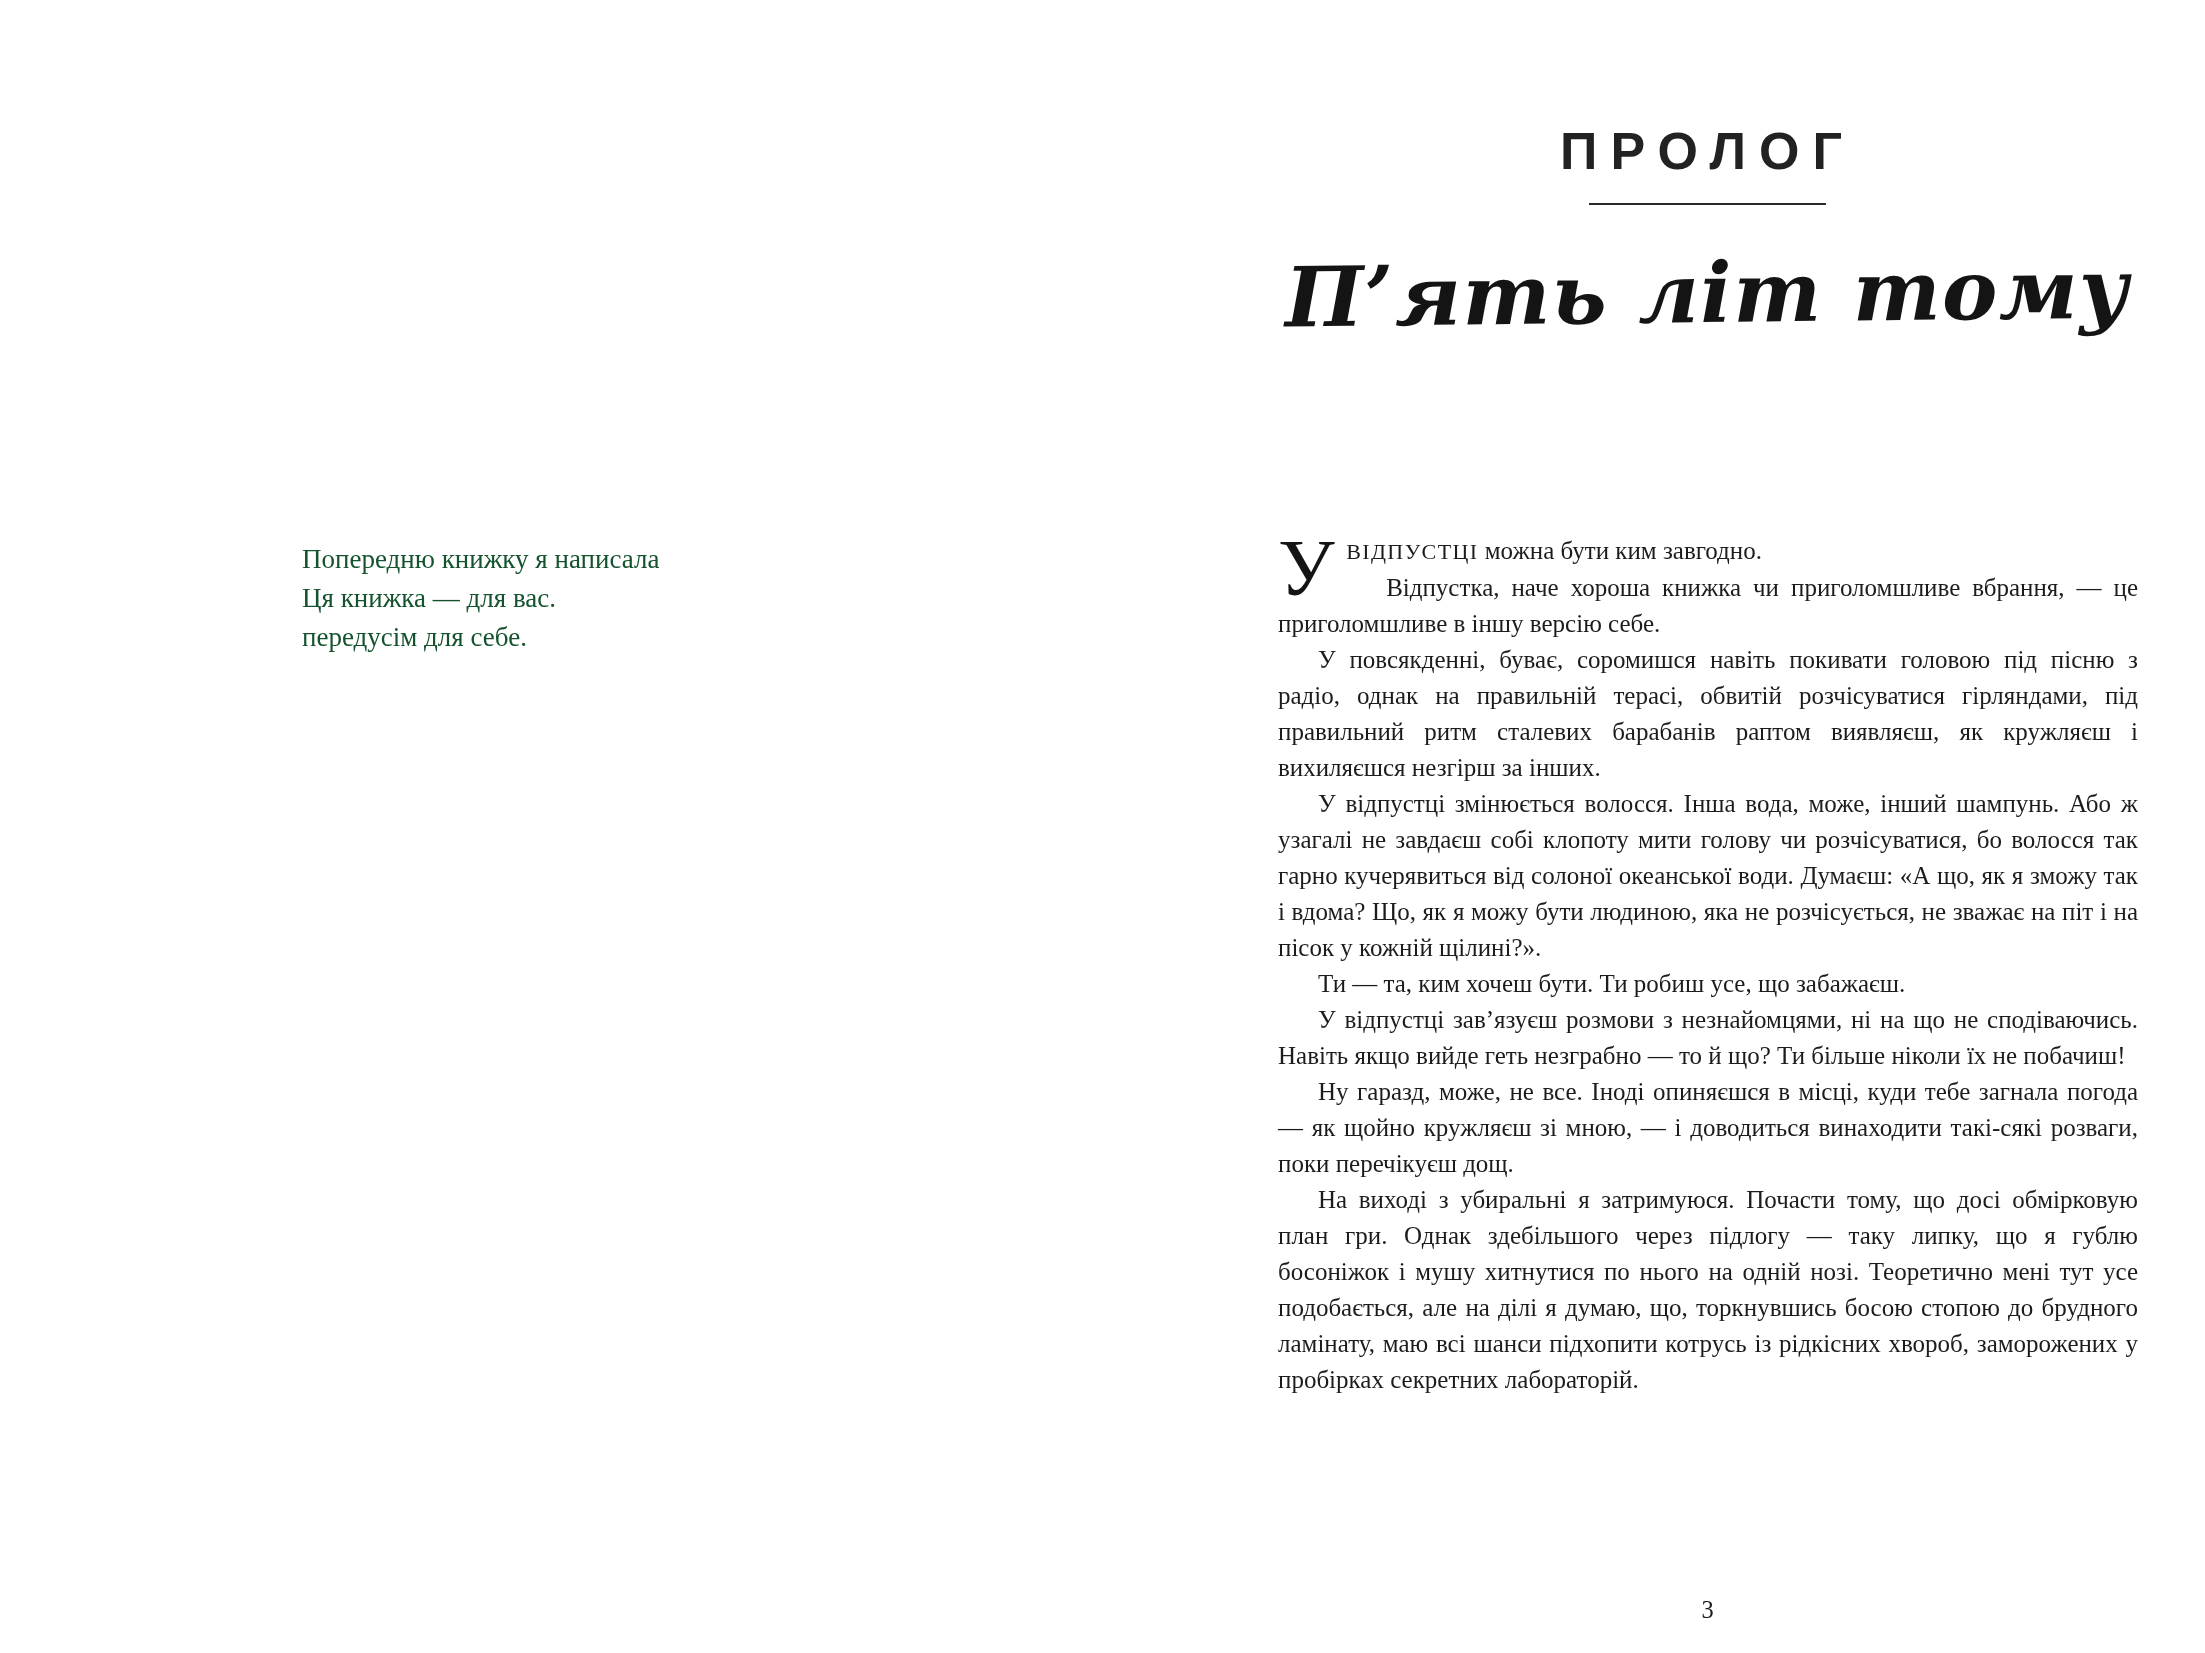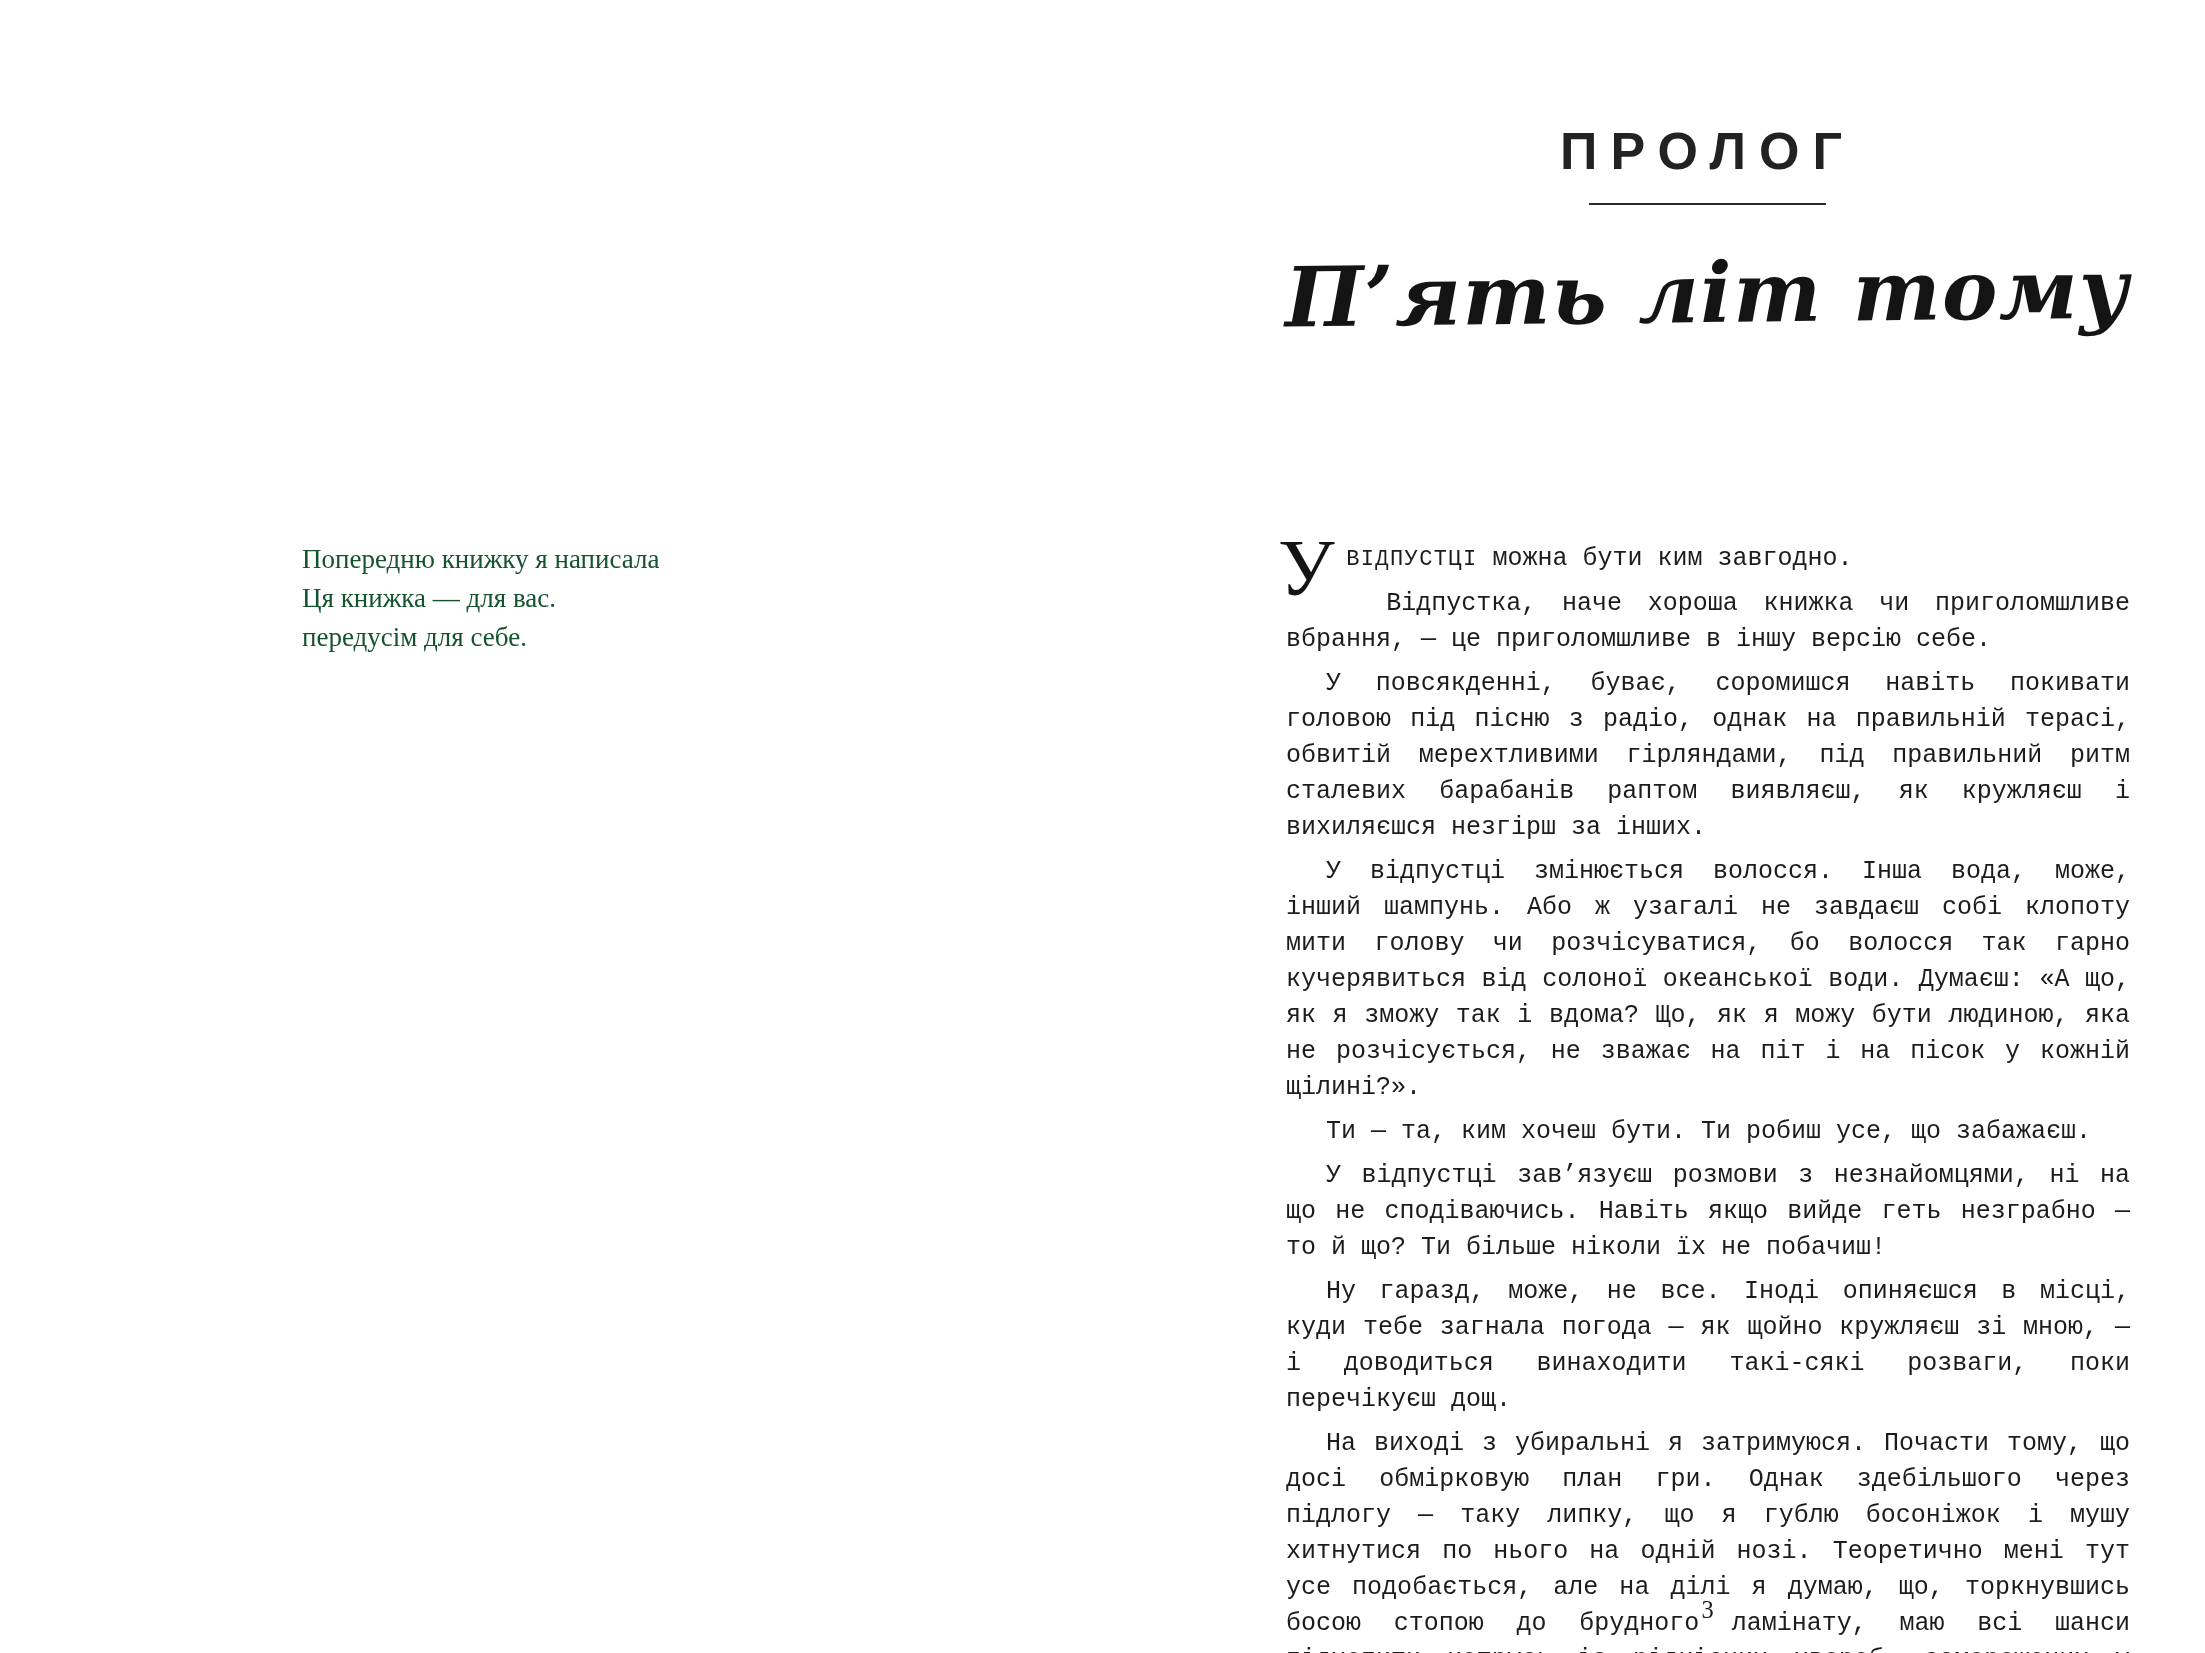--- a/index.html
+++ b/index.html
@@ -82,23 +82,22 @@
     position: absolute;
     left: 176px;
     top: 533px;
     width: 860px;
     font-size: 25px;
     line-height: 36px;
     text-align: justify;
     color: #1c1c1c;
   }
   .body-text p {
-    margin: 8px;
+    margin: 0;
     text-indent: 40px;
-    font-family: Liberation Mono, monospace;
   }
   .body-text p.first {
     text-indent: 0;
   }
   .dropcap {
     float: left;
     font-size: 80px;
     line-height: 62px;
     padding: 4.3px 11.5px 0 0;
     color: #141414;
@@ -131,21 +130,21 @@
 
 <div class="right-page">
   <div class="chapter-label">ПРОЛОГ</div>
   <div class="chapter-rule"></div>
   <div class="chapter-title">П’ять літ тому</div>
 
   <div class="body-text">
     <span class="dropcap">У</span>
     <p class="first"><span class="lead-word">ВІДПУСТЦІ</span><span> можна бути ким завгодно.</span></p>
     <p>Відпустка, наче хороша книжка чи приголомшливе вбрання, — це приголомшливе в іншу версію себе.</p>
-    <p>У повсякденні, буває, соромишся навіть покивати головою під пісню з радіо, однак на правильній терасі, обвитій мерехтливими гірляндами, під правильний ритм сталевих барабанів раптом виявляєш, як кружляєш і вихиляєшся незгірш за інших.</p>
+    <p>У повсякденні, буває, соромишся навіть покивати головою під пісню з радіо, однак на правильній терасі, обвитій розчісуватися гірляндами, під правильний ритм сталевих барабанів раптом виявляєш, як кружляєш і вихиляєшся незгірш за інших.</p>
     <p>У відпустці змінюється волосся. Інша вода, може, інший шампунь. Або ж узагалі не завдаєш собі клопоту мити голову чи розчісуватися, бо волосся так гарно кучерявиться від солоної океанської води. Думаєш: «А що, як я зможу так і вдома? Що, як я можу бути людиною, яка не розчісується, не зважає на піт і на пісок у кожній щілині?».</p>
     <p>Ти — та, ким хочеш бути. Ти робиш усе, що забажаєш.</p>
     <p>У відпустці зав’язуєш розмови з незнайомцями, ні на що не сподіваючись. Навіть якщо вийде геть незграбно — то й що? Ти більше ніколи їх не побачиш!</p>
     <p>Ну гаразд, може, не все. Іноді опиняєшся в місці, куди тебе загнала погода — як щойно кружляєш зі мною, — і доводиться винаходити такі-сякі розваги, поки перечікуєш дощ.</p>
     <p>На виході з убиральні я затримуюся. Почасти тому, що досі обмірковую план гри. Однак здебільшого через підлогу — таку липку, що я гублю босоніжок і мушу хитнутися по нього на одній нозі. Теоретично мені тут усе подобається, але на ділі я думаю, що, торкнувшись босою стопою до брудного ламінату, маю всі шанси підхопити котрусь із рідкісних хвороб, заморожених у пробірках секретних лабораторій.</p>
   </div>
 
   <div class="page-number">3</div>
 </div>
 

